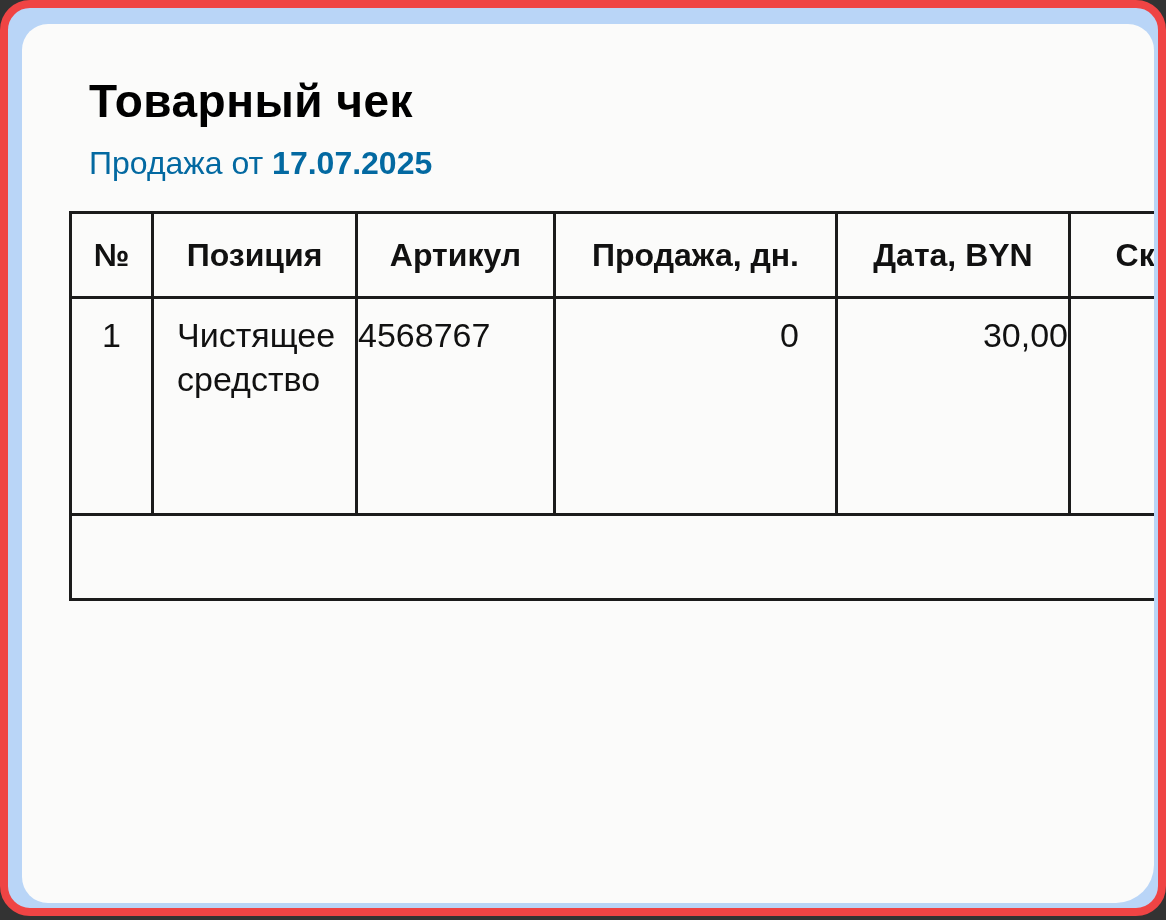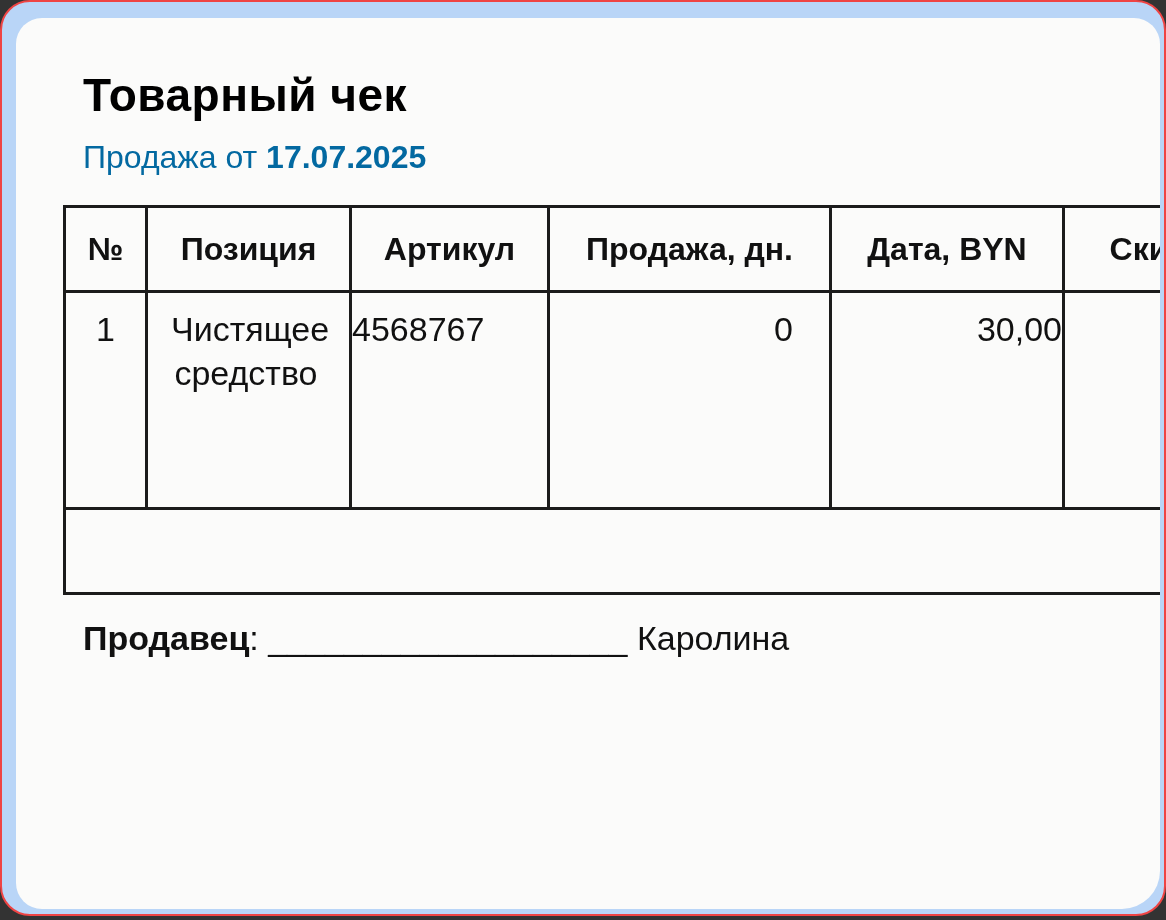--- a/index.html
+++ b/index.html
@@ -6,21 +6,21 @@
   html, body {
     width: 1166px; height: 920px;
     overflow: hidden;
     font-family: "Liberation Sans", sans-serif;
     background: #333333;
   }
   .frame {
     position: absolute;
     left: 0; top: 0; right: 0; bottom: 4px;
     background: #b9d5f7;
-    border: 2px solid #ef4444;
+    border: 8px solid #ef4444;
     border-radius: 30px;
   }
   .card {
     position: absolute;
     left: 14px; top: 16px; right: 4px; bottom: 5px;
     background: #fbfbfa;
     border-radius: 26px;
     border-bottom-right-radius: 38px;
     overflow: hidden;
   }
@@ -51,21 +51,21 @@
     text-align: center; vertical-align: middle;
     white-space: nowrap;
   }
   table.items td.cell {
     height: 217px;
     vertical-align: top;
     padding-top: 14px;
     font-size: 34px; line-height: 44px;
   }
   td.num   { text-align: center; }
-  td.pos   { text-align: center; padding-left: 23px; padding-right: 28px; }
+  td.pos   { text-align: left; padding-left: 23px; padding-right: 28px; }
   td.art   { }
   td.war   { text-align: right; padding-right: 36px; }
   td.price { text-align: right; }
   td.disc  { }
   td.merged { height: 85px; }
   .col-num { width: 82px; }
   .col-pos { width: 204px; }
   .col-art { width: 198px; }
   .col-war { width: 282px; }
   .col-price { width: 233px; }
@@ -117,17 +117,16 @@
           <td class="cell war">0</td>
           <td class="cell price">30,00</td>
           <td class="cell disc"></td>
         </tr>
         <tr>
           <td class="merged" colspan="6"></td>
         </tr>
       </tbody>
     </table>
 
-    <div class="seller-line"><span class="b">Продавец</span><span>: </span><span class="signature">___________________</span> <span>Каролина</span></div>
 
 
   </div>
 </div>
 
 </body></html>

